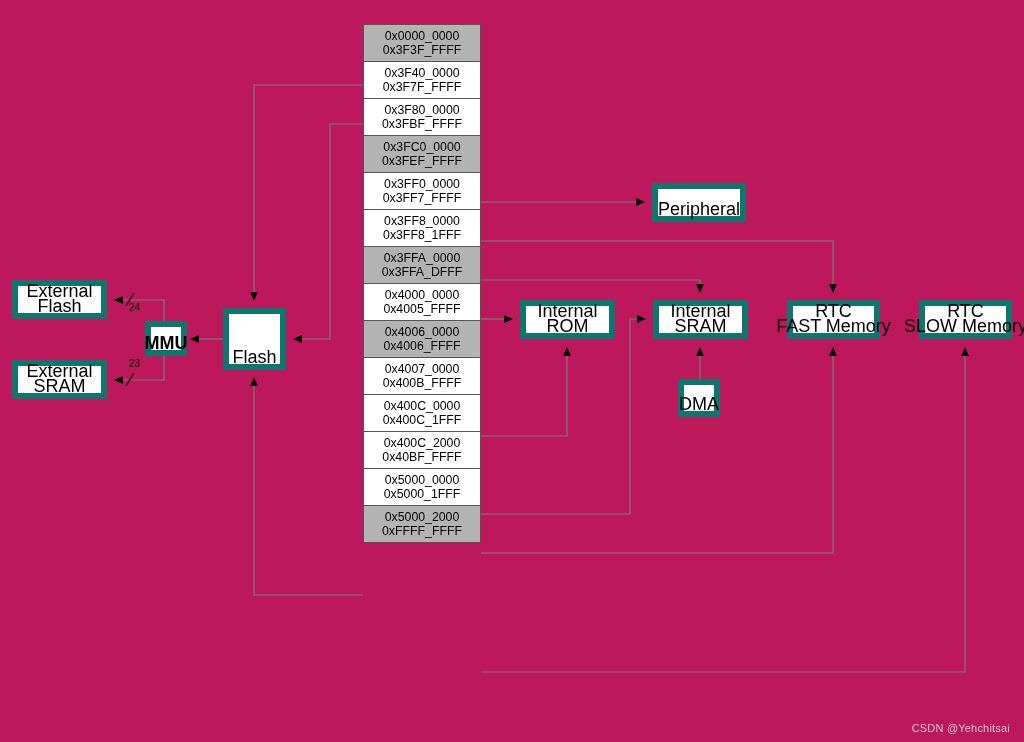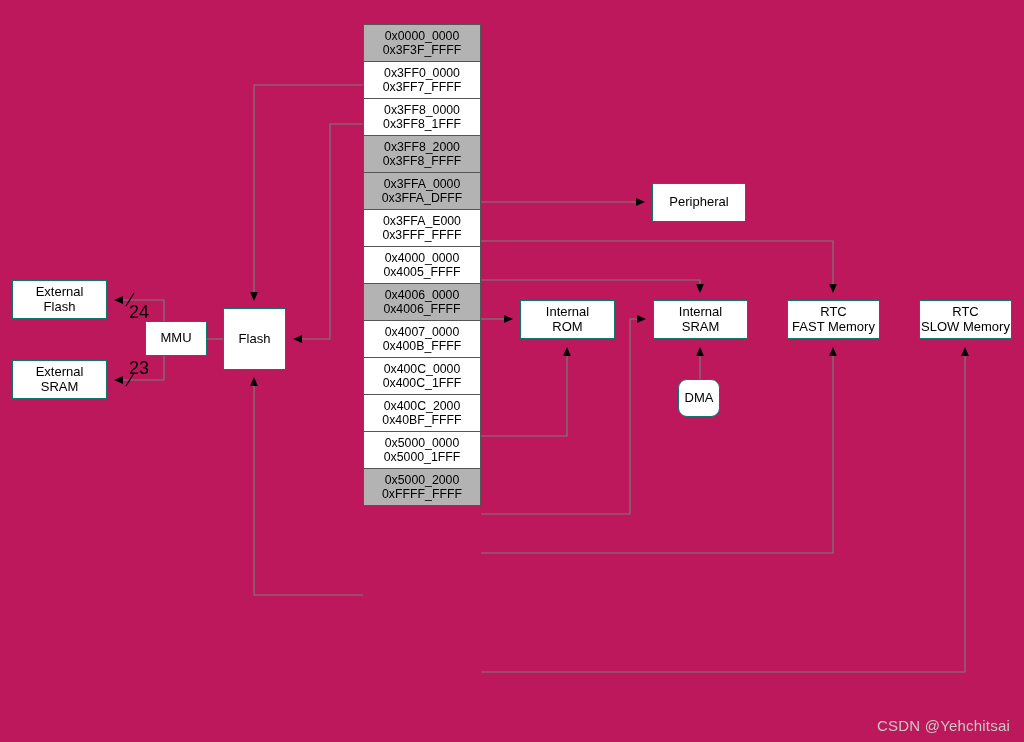--- a/index.html
+++ b/index.html
@@ -51,42 +51,42 @@
   .mem-block.shaded {
     background: #b3b3b3;
   }
   .mem-block .addr {
     display: block;
     white-space: nowrap;
   }
   .node {
     position: absolute;
     box-sizing: border-box;
-    border: 1px solid #0f766e;
+    border: 6px solid #0f766e;
     background: #ffffff;
     display: flex;
     flex-direction: column;
     align-items: center;
-    justify-content: center;
-    font-size: 13px;
+    justify-content: flex-end;
+    font-size: 18px;
     line-height: 14.5px;
     color: #000000;
     text-align: center;
   }
   .node span { display: block; white-space: nowrap; }
   .bus-label {
     position: absolute;
-    font-size: 18px;
+    font-size: 10px;
     color: #000000;
   }
   .watermark {
     position: absolute;
     right: 14px;
     bottom: 8px;
-    font-size: 15px;
+    font-size: 11px;
     color: #c8c8c8;
     letter-spacing: 0.2px;
   }
 </style>
 </head>
 <body>
 
 <div id="canvas">
 
   <svg class="wires" viewBox="0 0 1024 742" xmlns="http://www.w3.org/2000/svg">
@@ -132,38 +132,42 @@
 
     </g>
   </svg>
 
   <div class="mem-col">
     <div class="mem-block shaded">
       <span class="addr">0x0000_0000</span>
       <span class="addr">0x3F3F_FFFF</span>
     </div>
     <div class="mem-block">
+      <span class="addr">0x3F40_0000</span>
+      <span class="addr">0x3F7F_FFFF</span>
+    </div>
+    <div class="mem-block">
+      <span class="addr">0x3F80_0000</span>
+      <span class="addr">0x3FBF_FFFF</span>
+    </div>
+    <div class="mem-block shaded">
+      <span class="addr">0x3FC0_0000</span>
+      <span class="addr">0x3FEF_FFFF</span>
+    </div>
+    <div class="mem-block">
       <span class="addr">0x3FF0_0000</span>
       <span class="addr">0x3FF7_FFFF</span>
     </div>
     <div class="mem-block">
       <span class="addr">0x3FF8_0000</span>
       <span class="addr">0x3FF8_1FFF</span>
     </div>
     <div class="mem-block shaded">
-      <span class="addr">0x3FF8_2000</span>
-      <span class="addr">0x3FF8_FFFF</span>
-    </div>
-    <div class="mem-block shaded">
       <span class="addr">0x3FFA_0000</span>
       <span class="addr">0x3FFA_DFFF</span>
-    </div>
-    <div class="mem-block">
-      <span class="addr">0x3FFA_E000</span>
-      <span class="addr">0x3FFF_FFFF</span>
     </div>
     <div class="mem-block">
       <span class="addr">0x4000_0000</span>
       <span class="addr">0x4005_FFFF</span>
     </div>
     <div class="mem-block shaded">
       <span class="addr">0x4006_0000</span>
       <span class="addr">0x4006_FFFF</span>
     </div>
     <div class="mem-block">
@@ -191,21 +195,21 @@
   <div class="node" style="left:12px; top:280px; width:95px; height:39px;">
     <span>External</span>
     <span>Flash</span>
   </div>
 
   <div class="node" style="left:12px; top:360px; width:95px; height:39px;">
     <span>External</span>
     <span>SRAM</span>
   </div>
 
-  <div class="node" style="left:145px; top:321px; width:62px; height:35px;">
+  <div class="node" style="left:145px; top:321px; width:42px; height:35px;font-weight:bold;">
     <span>MMU</span>
   </div>
 
   <div class="node" style="left:223px; top:308px; width:63px; height:62px;">
     <span>Flash</span>
   </div>
 
   <span class="bus-label" style="left:129px; top:302px;">24</span>
   <span class="bus-label" style="left:129px; top:358px;">23</span>
 
@@ -226,19 +230,19 @@
   <div class="node" style="left:787px; top:300px; width:93px; height:39px;">
     <span>RTC</span>
     <span>FAST Memory</span>
   </div>
 
   <div class="node" style="left:919px; top:300px; width:93px; height:39px;">
     <span>RTC</span>
     <span>SLOW Memory</span>
   </div>
 
-  <div class="node" style="left:678px; top:379px; width:42px; height:38px;border-radius:9px;">
+  <div class="node" style="left:678px; top:379px; width:42px; height:38px;">
     <span>DMA</span>
   </div>
 
   <div class="watermark">CSDN @Yehchitsai</div>
 
 </div>
 
 </body></html>

